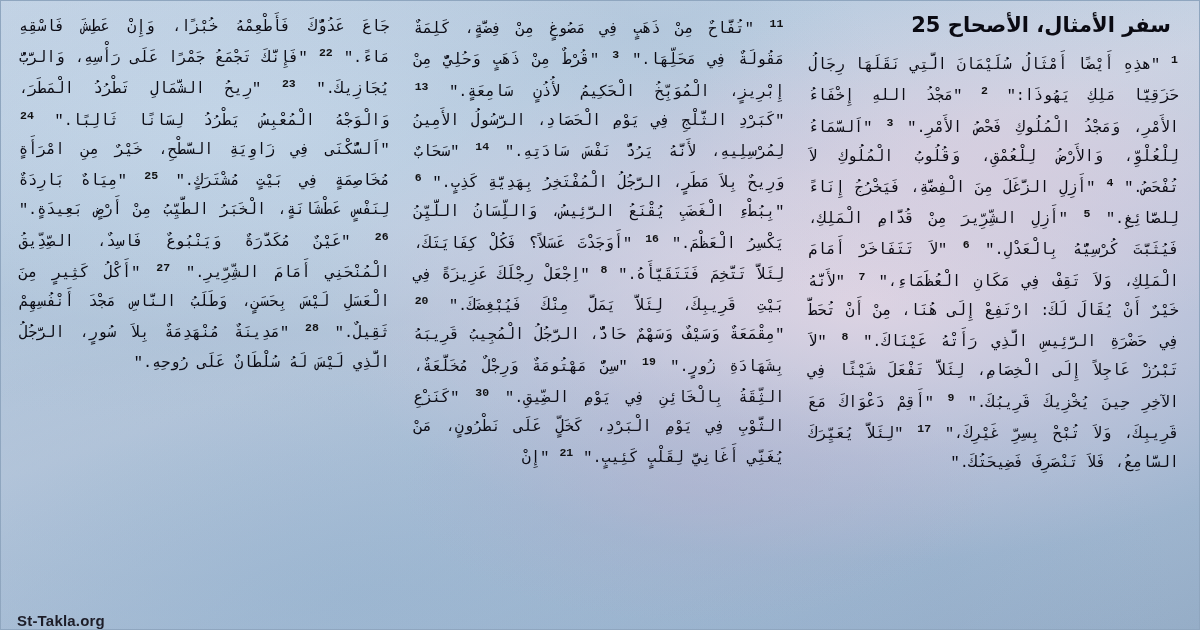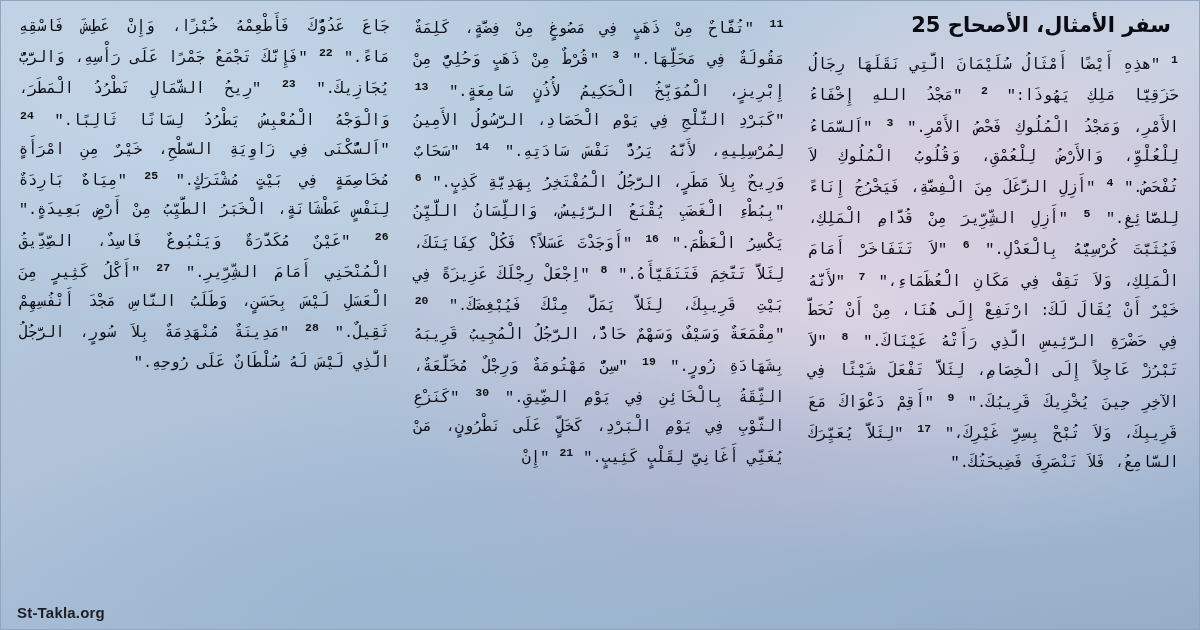--- a/index.html
+++ b/index.html
@@ -75,21 +75,21 @@
   .vnum {
     font-size: 11.5px;
     font-weight: bold;
     vertical-align: super;
     padding: 0 1px;
     color: #111;
   }
   .watermark {
     position: absolute;
     left: 16px;
-    bottom: 8px;
+    bottom: 0;
     z-index: 5;
     font-family: "Liberation Sans", sans-serif;
     font-size: 15px;
     font-weight: bold;
     color: #1d1d28;
     letter-spacing: 0.2px;
     margin-top: 12px;
   }
 </style>
 </head>

